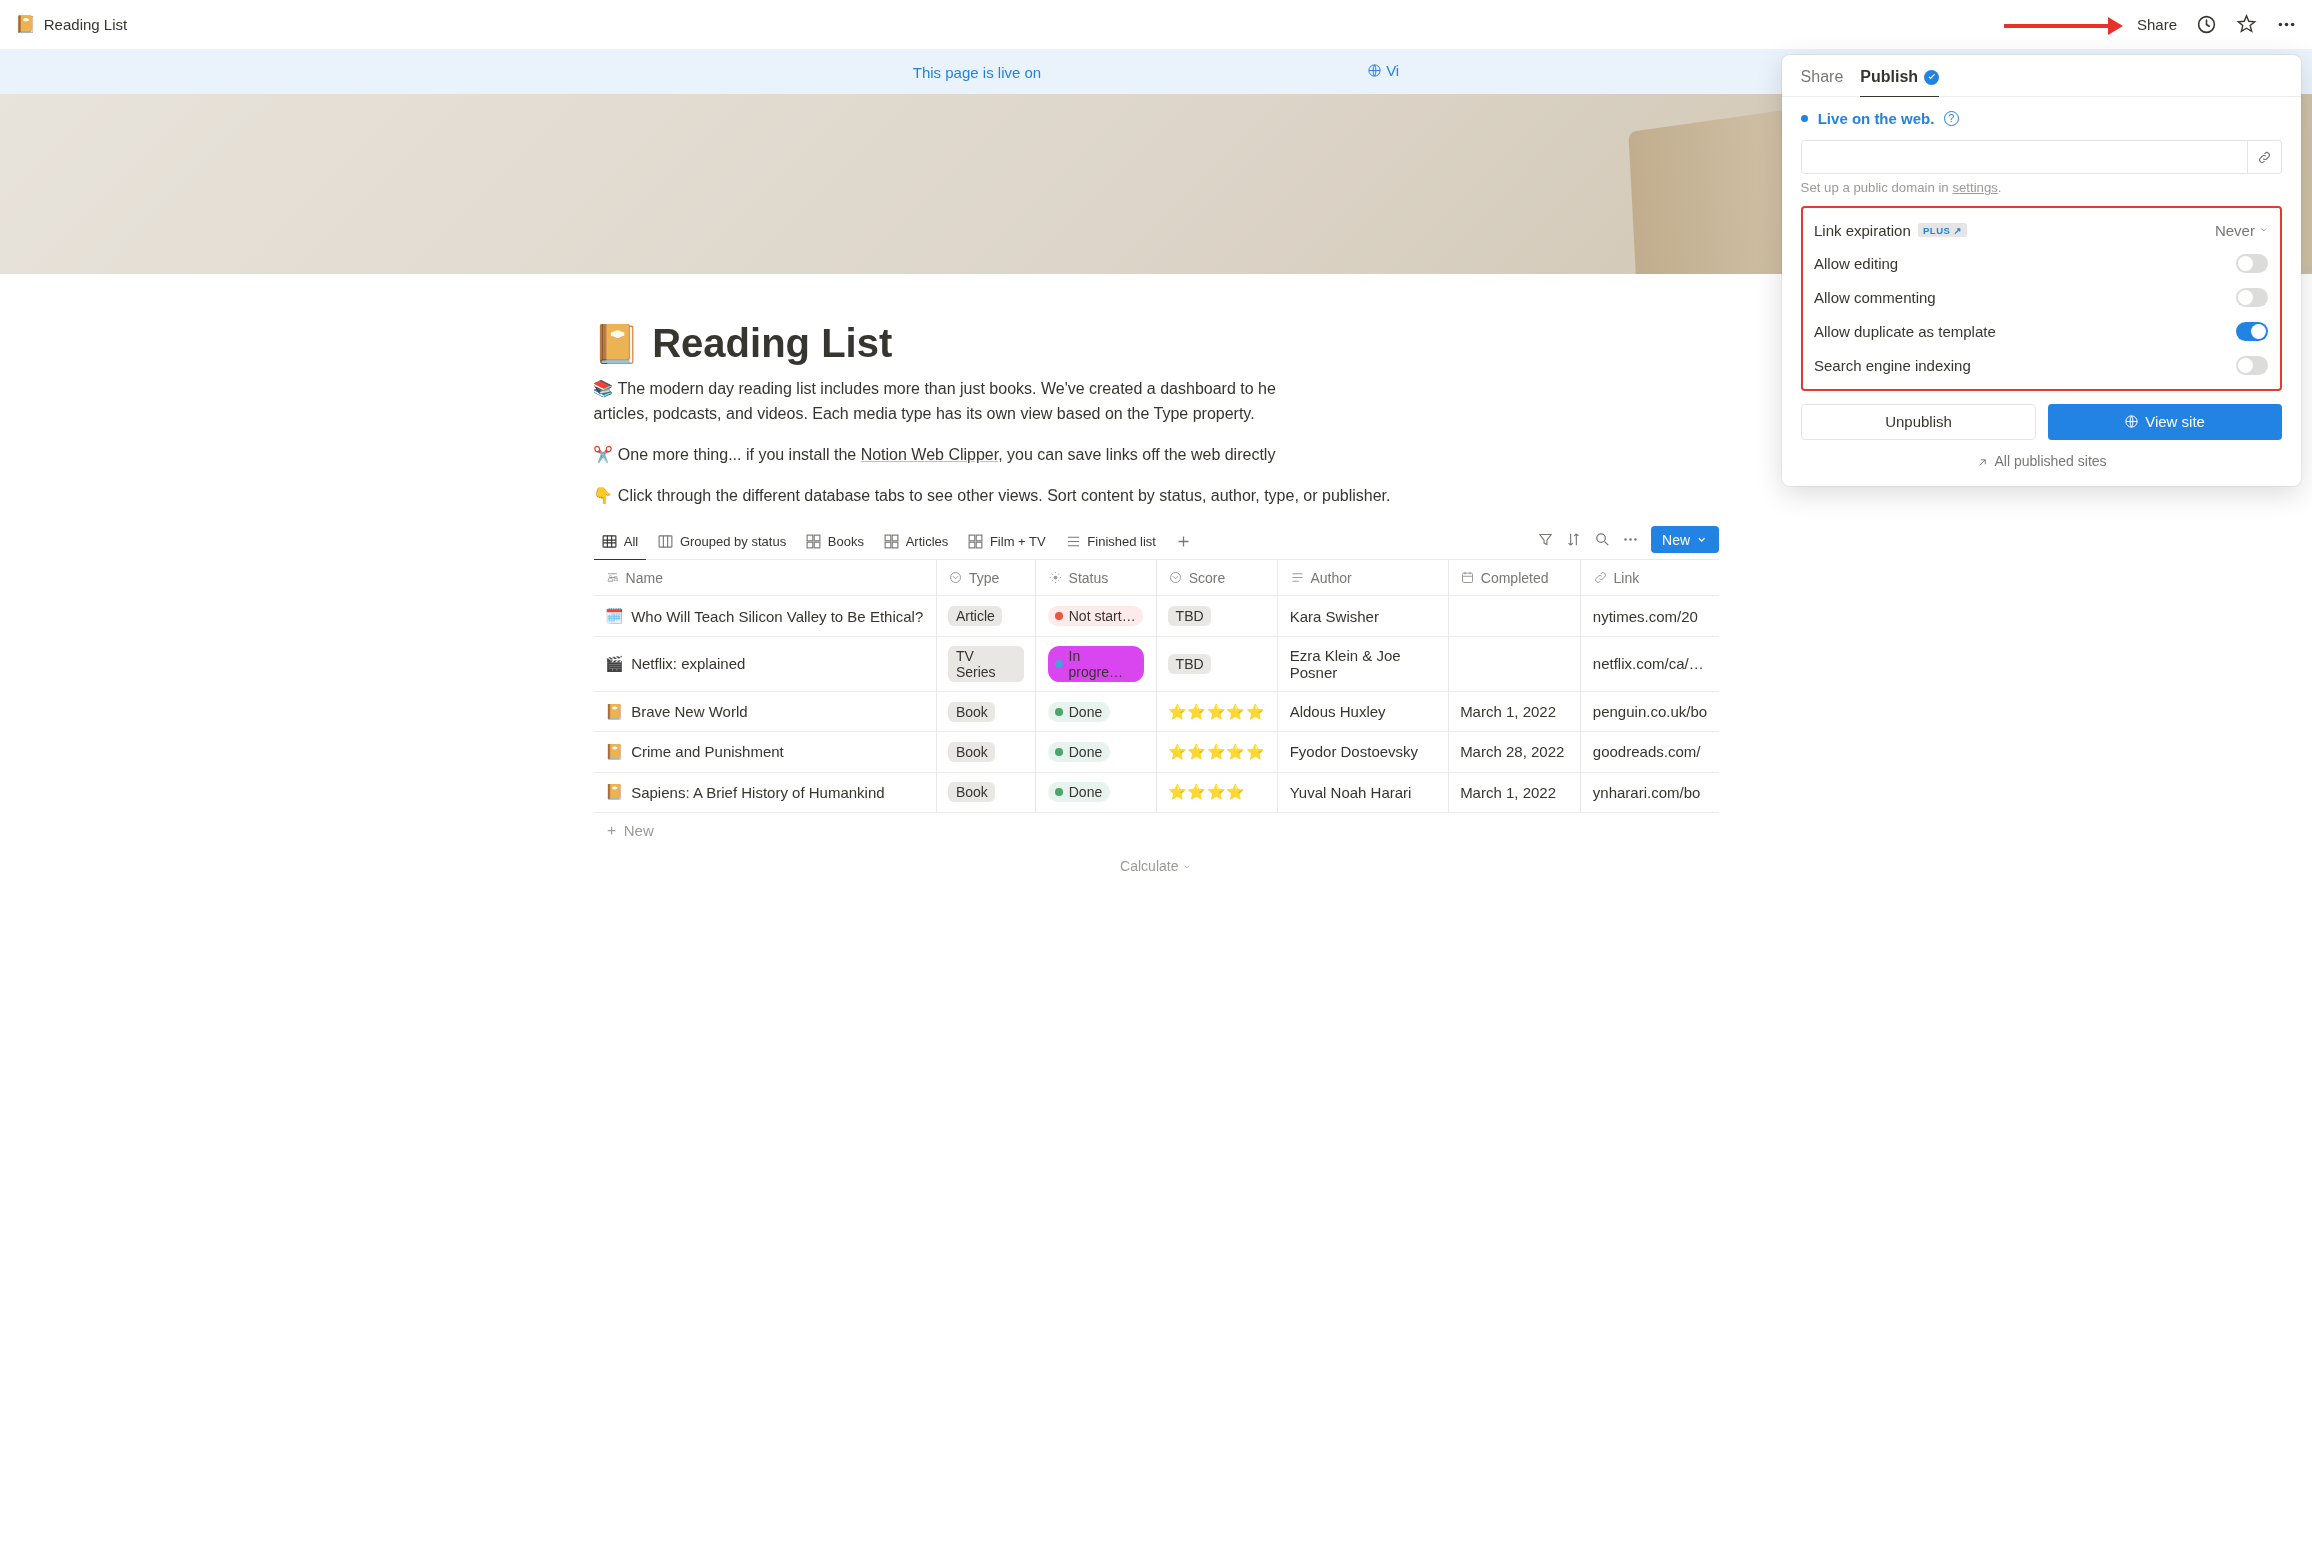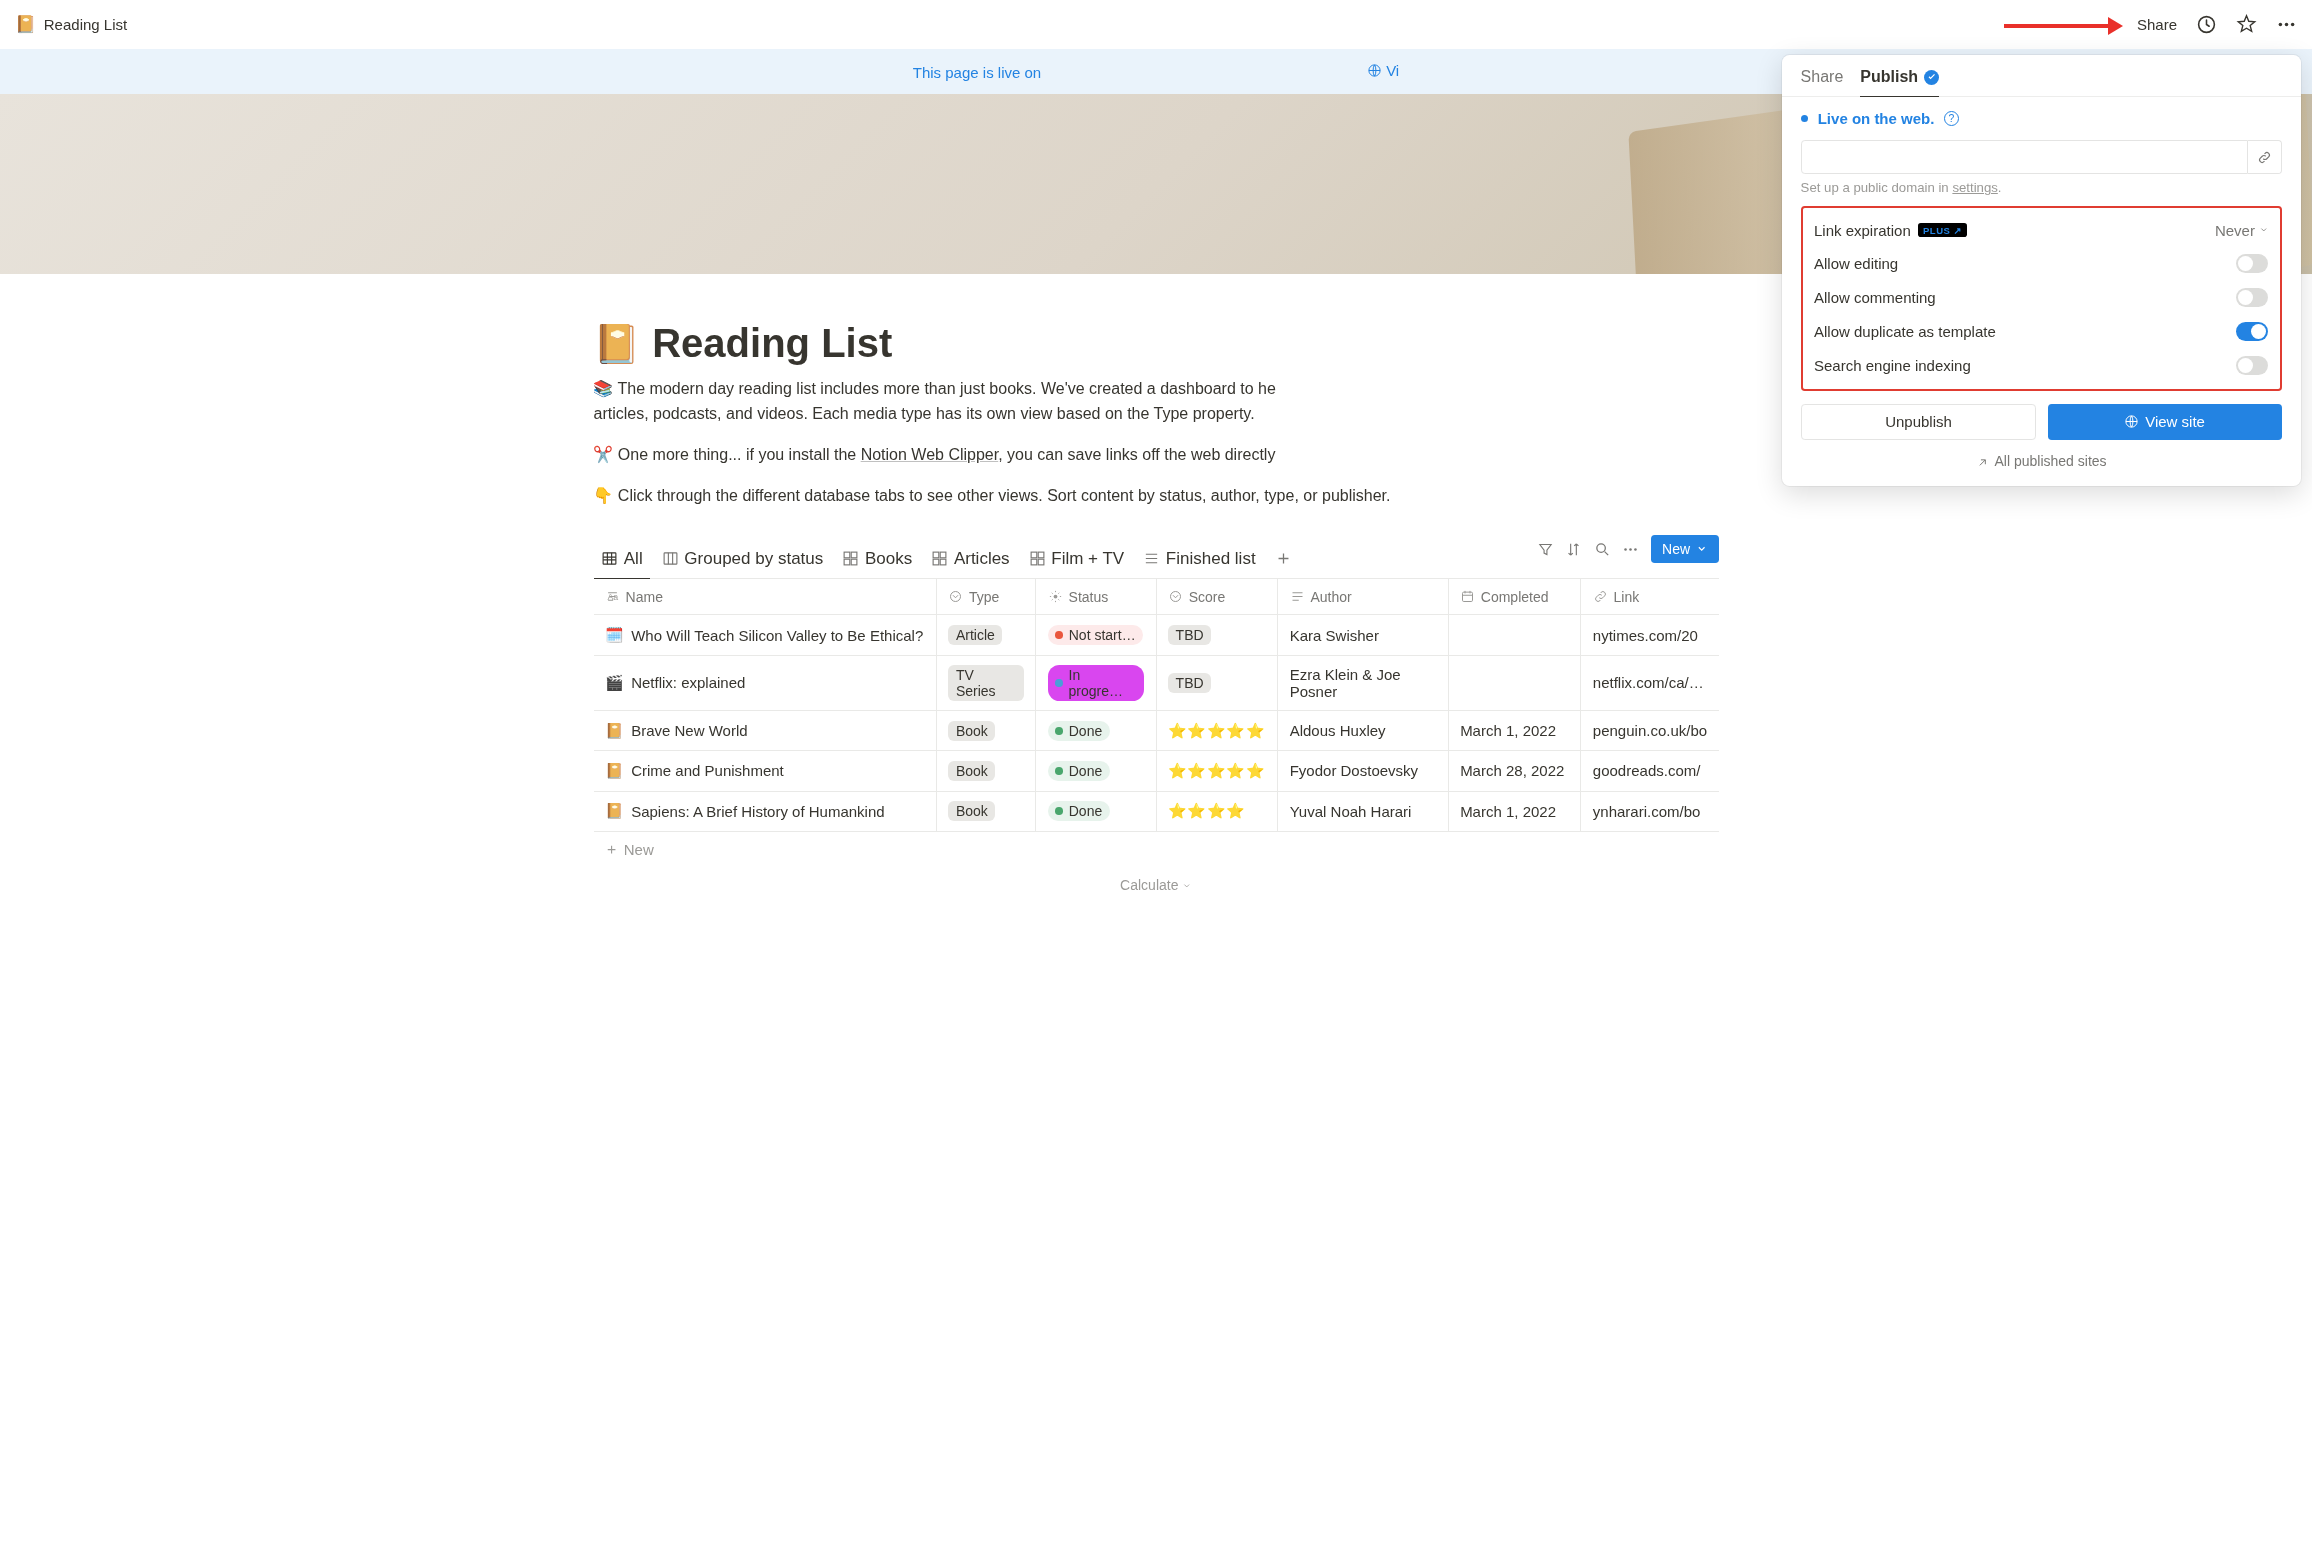--- a/index.html
+++ b/index.html
@@ -24,21 +24,21 @@
 .cover-book { position: absolute; right: 0; bottom: -38px; width: 681px; height: 227px; background: linear-gradient(90deg, #b8a07a 0%, #e8dcc5 50%, #d0c0a0 100%); transform: rotate(-8deg) skewX(-5deg); border-radius: 7.6px; opacity: 0.7; }
 
 .page-body { max-width: 1155px; margin: 0 auto; padding: 47px 15px 0; position: relative; }
 .page-title-row { display: flex; align-items: center; gap: 11.4px; margin-bottom: 9.5px; }
 .page-icon-large { font-size: 38px; }
 .page-title { font-size: 40px; font-weight: 700; }
 .page-description { font-size: 16px; line-height: 1.6; margin-bottom: 7.6px; }
 .page-description a { color: #37352f; text-decoration: underline; text-decoration-color: #c0c0c0; }
 
 .db-tabs { display: flex; align-items: center; border-bottom: 0.9px solid #e9e9e7; margin-top: 17px; gap: 3.8px; }
-.db-tab { display: flex; align-items: center; gap: 5.7px; padding: 7.6px 7.6px 9.5px; font-size: 17px; cursor: pointer; color: #37352f; margin-top: 16px; }
+.db-tab { display: flex; align-items: center; gap: 5.7px; padding: 7.6px 7.6px 9.5px; font-size: 13px; cursor: pointer; color: #37352f; }
 .db-tab.active { border-bottom: 1.9px solid #37352f; font-weight: 500; margin-bottom: -0.9px; }
 .db-tab-icon { width: 17px; height: 17px; fill: #787774; }
 .db-tabs .spacer { flex: 1; }
 .db-actions { display: flex; align-items: center; gap: 11.4px; padding-bottom: 5.7px; }
 .action-icon { width: 17px; height: 17px; fill: #787774; cursor: pointer; }
 .new-btn { background: #2383e2; color: #fff; padding: 5.7px 11.4px; border-radius: 3.8px; font-size: 14px; display: flex; align-items: center; gap: 5.7px; cursor: pointer; }
 .chevron-down { width: 11.4px; height: 11.4px; fill: #fff; }
 
 .db-table { width: 100%; border-collapse: collapse; }
 .db-table th { text-align: left; padding: 9.5px 11.4px; font-weight: 400; color: #787774; font-size: 14px; border-bottom: 0.9px solid #e9e9e7; border-right: 0.9px solid #e9e9e7; }
@@ -86,21 +86,21 @@
 .info-icon { width: 15px; height: 15px; border: 1.4px solid #2383e2; border-radius: 50%; color: #2383e2; font-size: 10.4px; display: inline-flex; align-items: center; justify-content: center; }
 .url-input-row { display: flex; margin-bottom: 5.7px; }
 .url-input { flex: 1; border: 0.9px solid #e4e4e3; border-radius: 3.8px 0 0 3.8px; height: 34px; padding: 0 7.6px; }
 .copy-btn { width: 34px; height: 34px; border: 0.9px solid #e4e4e3; border-left: none; border-radius: 0 3.8px 3.8px 0; display: flex; align-items: center; justify-content: center; cursor: pointer; }
 .copy-btn svg { width: 15px; height: 15px; fill: #787774; }
 .domain-hint { font-size: 13.2px; color: #9b9a97; margin-bottom: 11.4px; }
 .domain-hint a { text-decoration: underline; color: #9b9a97; }
 .options-box { border: 2.8px solid #e03c31; border-radius: 3.8px; padding: 5.7px 0; margin-bottom: 13.2px; }
 .option-row { display: flex; align-items: center; justify-content: space-between; padding: 7.6px 11.4px; font-size: 15px; }
 .opt-left { display: flex; align-items: center; gap: 7.6px; }
-.plus-badge { background: #000000; color: #2383e2; font-size: 9.5px; font-weight: 700; padding: 1.9px 4.7px; border-radius: 2.8px; letter-spacing: 0.5px; }
+.plus-badge { background: #e5e5e5; color: #2383e2; font-size: 9.5px; font-weight: 700; padding: 1.9px 4.7px; border-radius: 2.8px; letter-spacing: 0.5px; }
 .plus-badge::after { content: " ↗"; }
 .never-val { color: #787774; display: flex; align-items: center; gap: 3.8px; }
 .toggle { width: 32px; height: 19px; border-radius: 9.5px; background: #dcdcda; position: relative; cursor: pointer; }
 .toggle.on { background: #2383e2; }
 .toggle::after { content: ""; position: absolute; width: 15px; height: 15px; background: #fff; border-radius: 50%; top: 1.9px; left: 1.9px; transition: left 0.15s; }
 .toggle.on::after { left: 15px; }
 .pop-buttons { display: flex; gap: 11.4px; margin-bottom: 13.2px; }
 .pop-btn { flex: 1; height: 36px; border-radius: 3.8px; display: flex; align-items: center; justify-content: center; gap: 5.7px; font-size: 15px; cursor: pointer; }
 .btn-outline { border: 0.9px solid #e4e4e3; }
 .btn-primary { background: #2383e2; color: #fff; }

